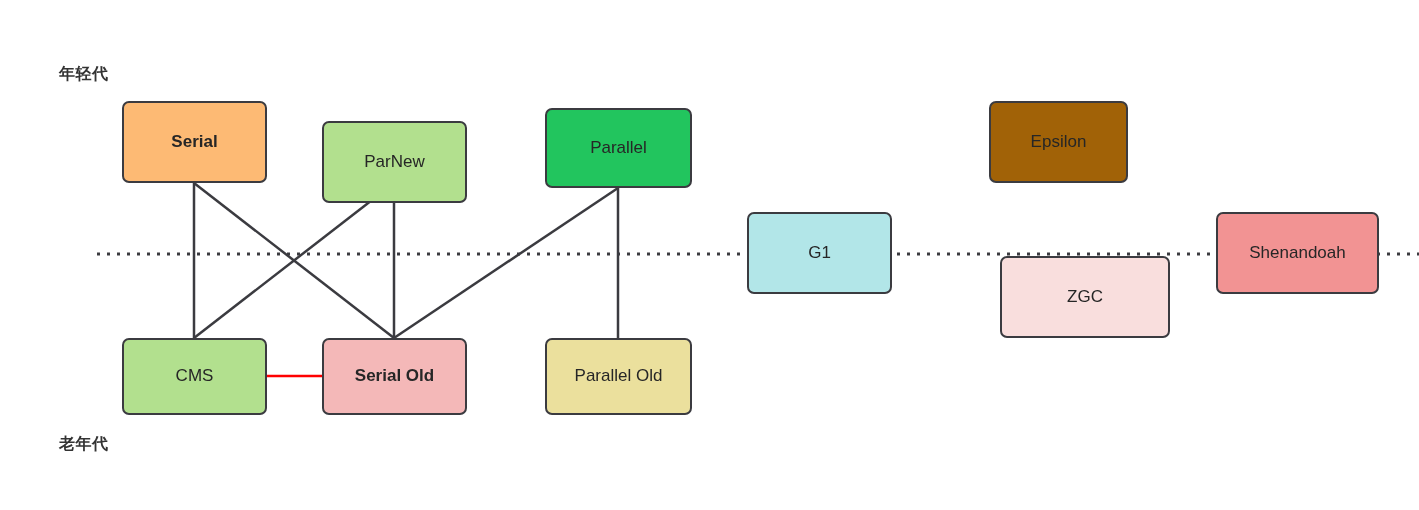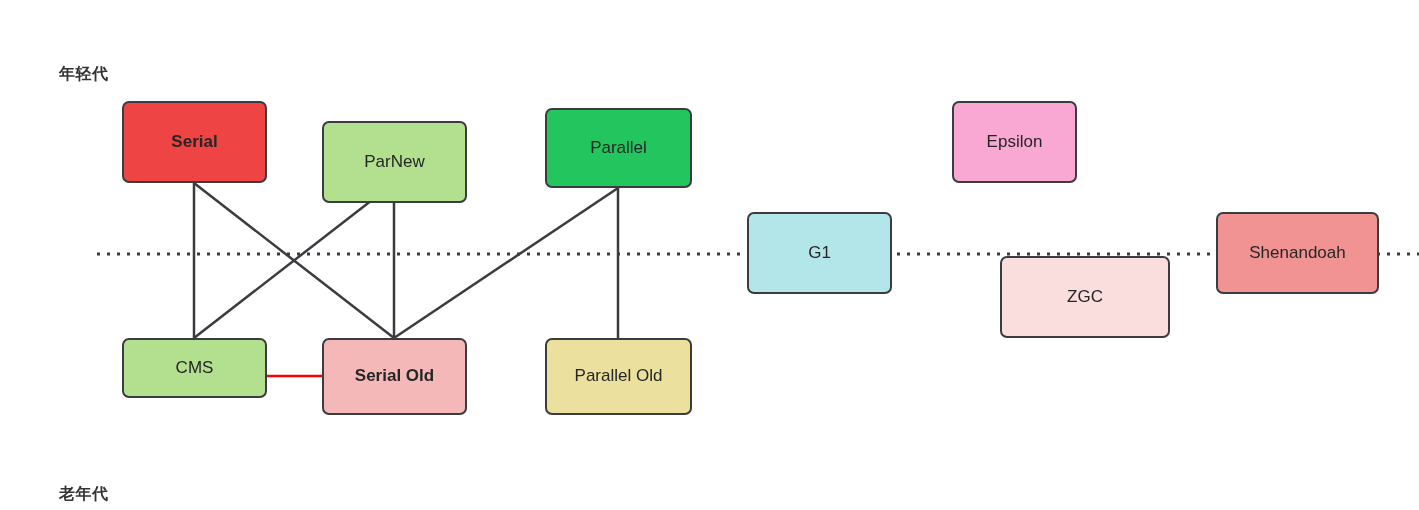--- a/index.html
+++ b/index.html
@@ -29,21 +29,21 @@
   }
   .gen-label {
     position: absolute;
     font-size: 16px;
     font-weight: bold;
     color: #333333;
     white-space: nowrap;
     letter-spacing: 0.5px;
   }
   #label-young { left: 59px; top: 20px; margin-top: 44px; }
-  #label-old   { left: 59px; top: 484px; }
+  #label-old   { left: 59px; top: 434px; }
 
   .node {
     position: absolute;
     box-sizing: border-box;
     border: 2.5px solid #3b3b40;
     border-radius: 7px;
     display: flex;
     align-items: center;
     justify-content: center;
     font-size: 17px;
@@ -68,42 +68,42 @@
       <line x1="618" y1="188" x2="394" y2="338" stroke="#3b3b40" stroke-width="2.5"></line>
       <line x1="618" y1="188" x2="618" y2="338" stroke="#3b3b40" stroke-width="2.5"></line>
       <line x1="267" y1="376" x2="322" y2="376" stroke="#ff0000" stroke-width="2.5"></line>
     </svg>
 
   <div class="gen-label" id="label-young">年轻代</div>
 
   <div class="gen-label" id="label-old">老年代</div>
 
   <div id="nodes-layer">
-      <div class="node bold" style="left: 122px; top: 101px; width: 145px; height: 82px; background: #ef4444; border-color: rgb(59, 59, 64);">
+      <div class="node bold" style="left: 122px; top: 101px; width: 145px; height: 82px; background: #fdba74; border-color: rgb(59, 59, 64);">
         <span>Serial</span>
       </div>
       <div class="node" style="left: 322px; top: 101px; width: 145px; height: 82px; background: rgb(178, 224, 142); border-color: rgb(59, 59, 64); margin-top: 20px;">
         <span>ParNew</span>
       </div>
       <div class="node" style="left: 545px; top: 108px; width: 147px; height: 80px; background: #22c55e; border-color: rgb(59, 59, 64);">
         <span>Parallel</span>
       </div>
-      <div class="node" style="left: 952px; top: 101px; width: 125px; height: 82px; background: #f9a8d4; border-color: rgb(59, 59, 64);">
+      <div class="node" style="left: 989px; top: 101px; width: 139px; height: 82px; background: #a16207; border-color: rgb(59, 59, 64);">
         <span>Epsilon</span>
       </div>
       <div class="node" style="left: 747px; top: 212px; width: 145px; height: 82px; background: rgb(178, 230, 232); border-color: rgb(59, 59, 64);">
         <span>G1</span>
       </div>
       <div class="node" style="left: 1000px; top: 212px; width: 170px; height: 82px; background: rgb(249, 222, 221); border-color: rgb(59, 59, 64); margin-top: 44px;">
         <span>ZGC</span>
       </div>
       <div class="node" style="left: 1216px; top: 212px; width: 163px; height: 82px; background: rgb(242, 147, 147); border-color: rgb(59, 59, 64);">
         <span>Shenandoah</span>
       </div>
-      <div class="node" style="left: 122px; top: 338px; width: 145px; height: 60px; background: rgb(178, 224, 142); border-color: rgb(59, 59, 64);">
+      <div class="node" style="left: 122px; top: 338px; width: 145px; height: 77px; background: rgb(178, 224, 142); border-color: rgb(59, 59, 64);">
         <span>CMS</span>
       </div>
       <div class="node bold" style="left: 322px; top: 338px; width: 145px; height: 77px; background: rgb(244, 184, 184); border-color: rgb(59, 59, 64);">
         <span>Serial Old</span>
       </div>
       <div class="node" style="left: 545px; top: 338px; width: 147px; height: 77px; background: rgb(235, 224, 157); border-color: rgb(59, 59, 64);">
         <span>Parallel Old</span>
       </div>
     </div>
 

